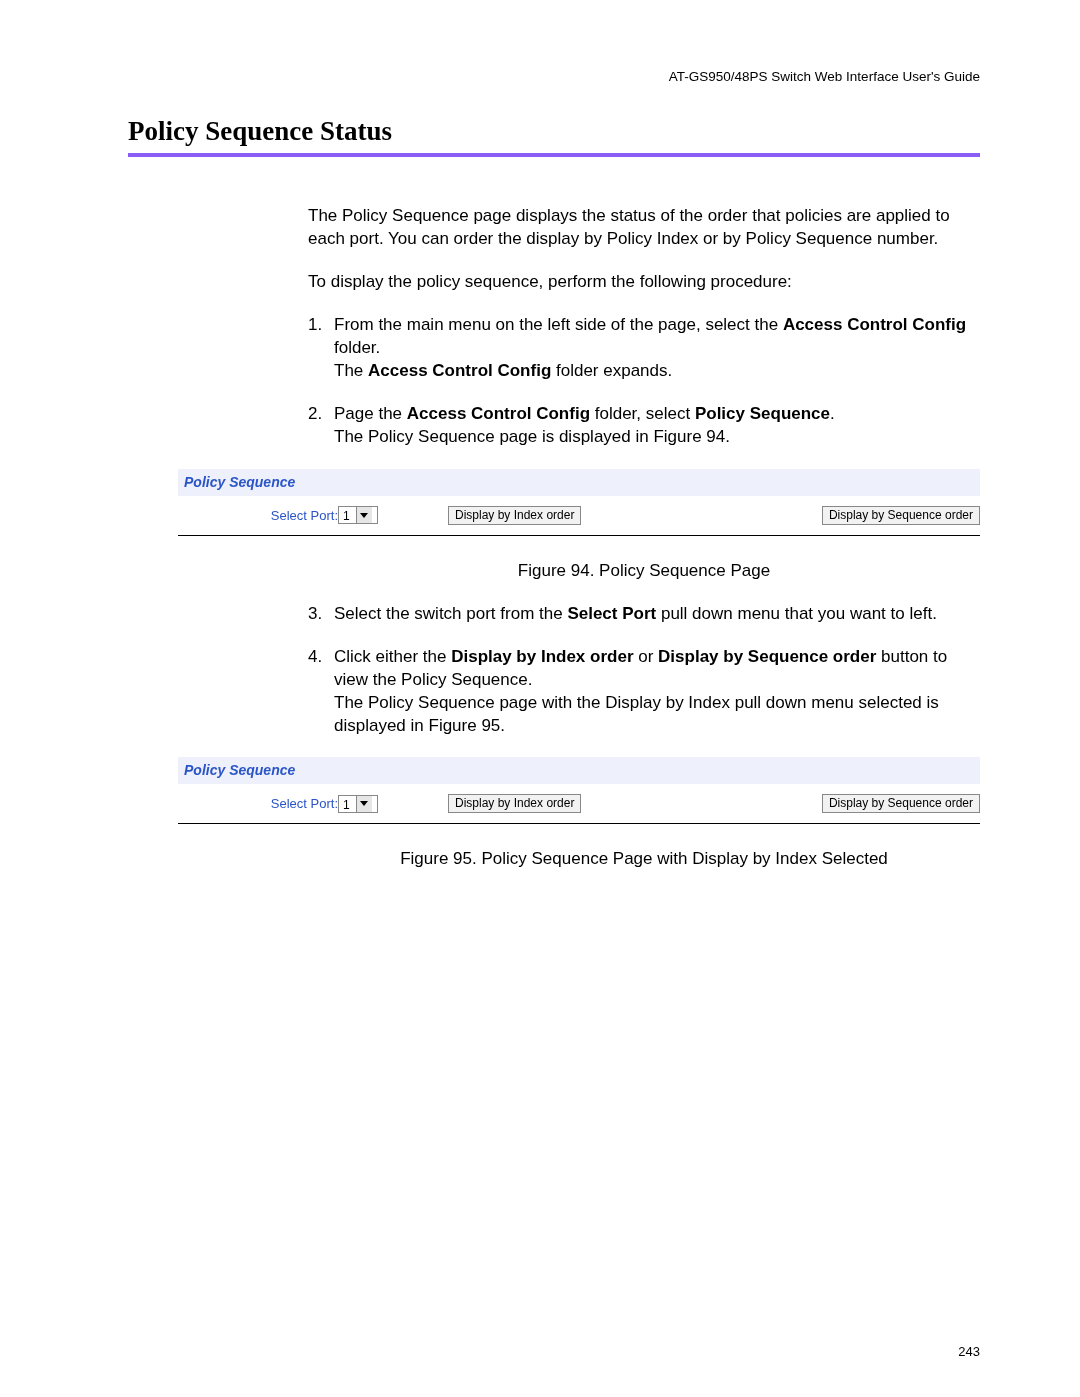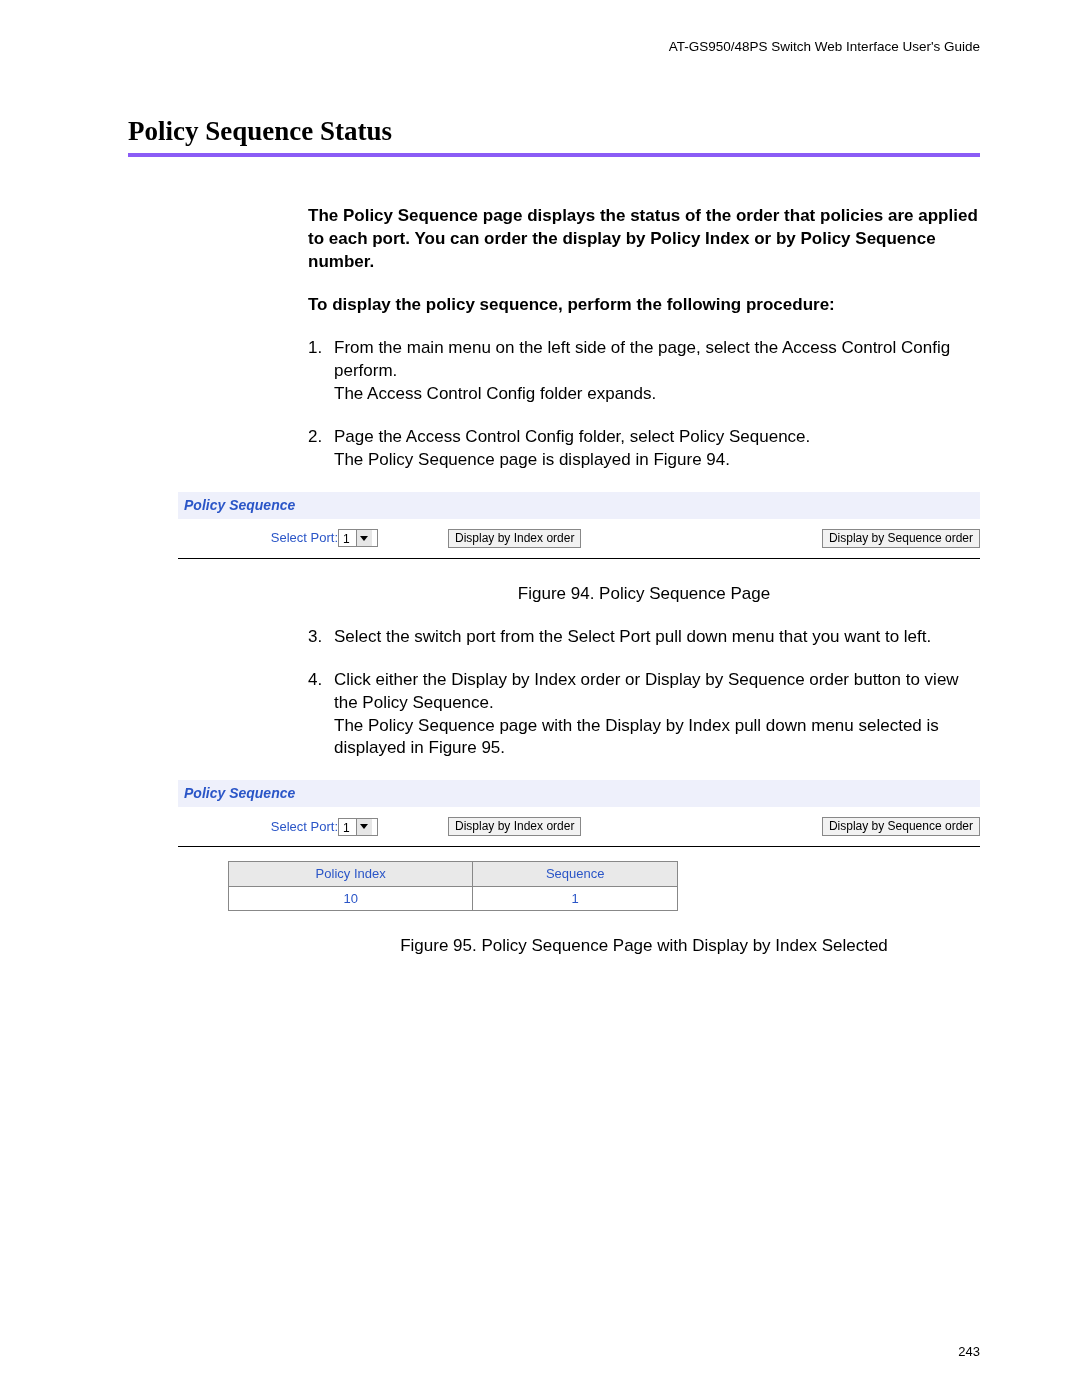--- a/index.html
+++ b/index.html
@@ -9,42 +9,42 @@
       height: 1397px;
       margin: 0 auto;
       background: #fff;
       color: #000;
       position: relative;
       font-size: 17px;
       line-height: 1.35;
     }
     .page-header-right {
       position: absolute;
-      top: 38px;
+      top: 68px;
       right: 100px;
       font-size: 13.5px;
     }
     .content {
       position: absolute;
       top: 113px;
       left: 128px;
       right: 100px;
     }
     .section-title {
       font-family: "Times New Roman", Times, serif;
       font-weight: bold;
       font-size: 27px;
       padding-bottom: 4px;
       border-bottom: 4px solid #8b5cf6;
       margin-bottom: 48px;
     }
     .body-col {
       margin-left: 180px;
     }
-    .para { margin-bottom: 20px; font-weight: bold; }
+    .para { margin-bottom: 20px; }
     ol.steps { list-style: none; padding-left: 0; }
     ol.steps > li { position: relative; padding-left: 26px; margin-bottom: 20px; }
     ol.steps > li .num { position: absolute; left: 0; top: 0; }
     .widget {
       margin-left: 50px;
       margin-right: 0;
       margin-bottom: 24px;
       font-family: Tahoma, Arial, sans-serif;
       font-size: 13px;
       color: #000;
@@ -126,40 +126,40 @@
       padding: 3px 0;
       border: 1px solid #888;
       background: #fff;
     }
     .page-number {
       position: absolute;
       bottom: 36px;
       right: 100px;
       font-size: 13px;
     }
-    b { font-weight: normal; }
+    b { font-weight: bold; }
   </style>
 </head>
 <body>
 
 <div class="page-header-right">AT-GS950/48PS Switch Web Interface User's Guide</div>
 
 <div class="content">
 
   <h1 class="section-title">Policy Sequence Status</h1>
 
   <div class="body-col">
     <p class="para">The Policy Sequence page displays the status of the order that policies are applied to each port. You can order the display by Policy Index or by Policy Sequence number.</p>
     <p class="para">To display the policy sequence, perform the following procedure:</p>
 
     <ol class="steps">
       <li>
         <span class="num">1.</span>
         <span>
-          <span>From the main menu on the left side of the page, select the </span><b>Access Control Config</b><span> perform.</span><br>
+          <span>From the main menu on the left side of the page, select the </span><b>Access Control Config</b><span> folder.</span><br>
           <span>The </span><b>Access Control Config</b><span> folder expands.</span>
         </span>
       </li>
       <li>
         <span class="num">2.</span>
         <span>
           <span>Page the </span><b>Access Control Config</b><span> folder, select </span><b>Policy Sequence</b><span>.</span><br>
           <span>The Policy Sequence page is displayed in Figure 94.</span>
         </span>
       </li>
@@ -207,31 +207,19 @@
       <span class="label-port">Select Port:</span>
       <span class="select-box">
         <span class="val">1</span>
         <span class="arrow"></span>
       </span>
       <span style="width:70px"></span>
       <span class="btn">Display by Index order</span>
       <span class="spacer-grow"></span>
       <span class="btn">Display by Sequence order</span>
     </div>
-    <table class="data-table">
-      <tbody>
-          <tr>
-        <th>Policy Index</th>
-        <th>Sequence</th>
-      </tr>
-      <tr>
-        <td>10</td>
-        <td>1</td>
-      </tr>
-    </tbody>
-      </table>
   </div>
 
   <p class="fig-caption">Figure 95. Policy Sequence Page with Display by Index Selected</p>
 
 </div>
 
 <div class="page-number">243</div>
 
 </body></html>

